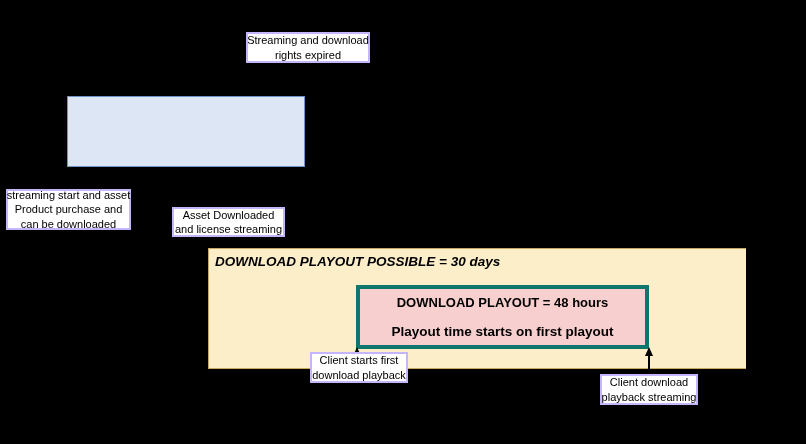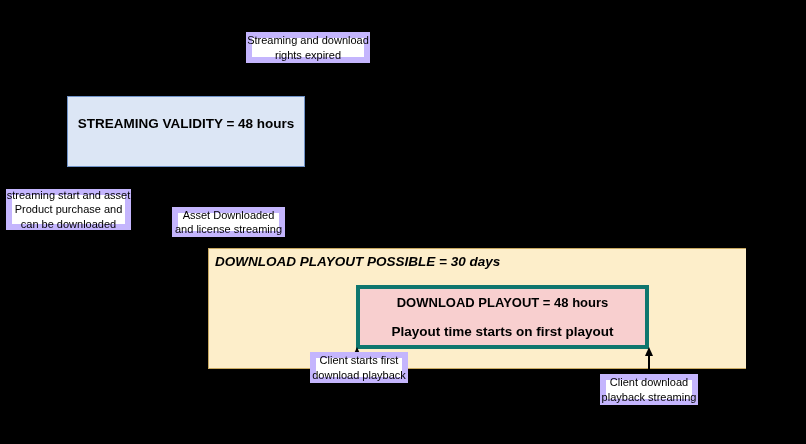--- a/index.html
+++ b/index.html
@@ -16,21 +16,21 @@
     font-family: "Liberation Sans", sans-serif;
   }
 
   
   .abs { position: absolute; box-sizing: border-box; }
 
   
   .callout {
     background: #ffffff;
     color: #000000;
-    border: 6px solid #c4b5fd;
+    border: 2px solid #c4b5fd;
     font-size: 11px;
     line-height: 14.5px;
     text-align: center;
     display: flex;
     flex-direction: column;
     justify-content: center;
     align-items: center;
     padding: 1px 2px;
     white-space: nowrap;
   }
@@ -124,21 +124,20 @@
 <body>
 
 <div id="canvas">
 
   <div class="abs callout" style="left:246px; top:32px; width:124px; height:31px;">
     <span>Streaming and download</span>
     <span>rights expired</span>
   </div>
 
   <div class="abs phase-blue" style="left:67px; top:96px; width:238px; height:71px;">
-    <div class="l1">STREAMING VALIDITY = 48 hours</div>
   </div>
 
   <div class="abs callout" style="left:6px; top:189px; width:125px; height:41px;">
     <span>streaming start and asset</span>
     <span>Product purchase and</span>
     <span>can be downloaded</span>
   </div>
 
   <div class="abs callout" style="left:172px; top:192px; width:113px; height:30px;margin-top:15px;">
     <span>Asset Downloaded</span>

